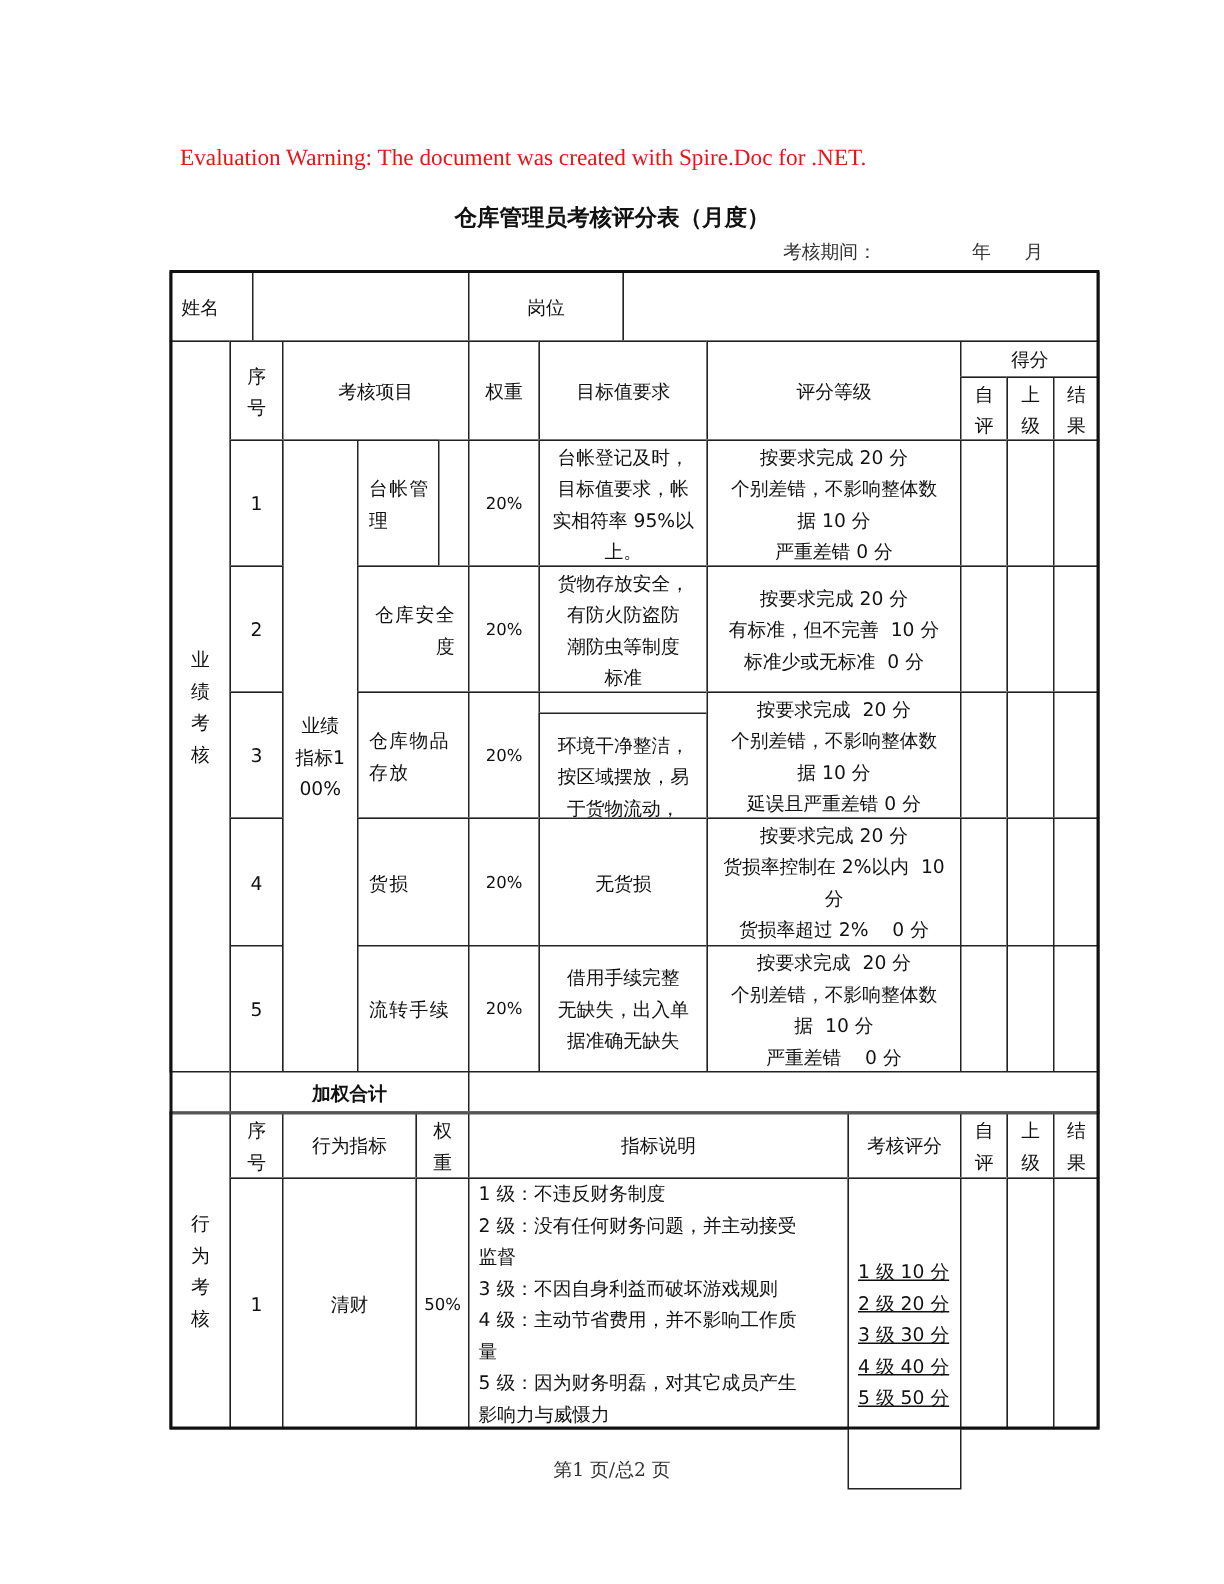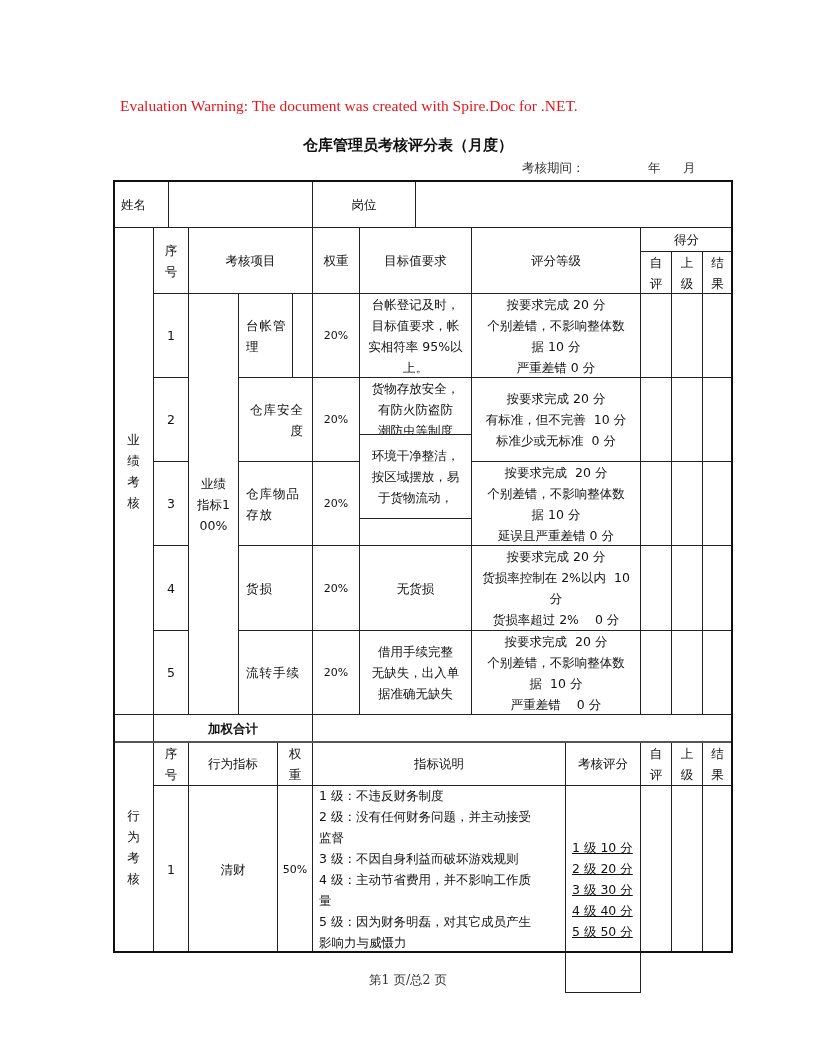--- a/index.html
+++ b/index.html
@@ -112,21 +112,21 @@
       </div>
     </div>
     <div class="cell" style="left: 640px; top: 377px; width: 32px; height: 85px;"></div>
     <div class="cell" style="left: 671px; top: 377px; width: 32px; height: 85px;"></div>
     <div class="cell" style="left: 702px; top: 377px; width: 31px; height: 85px;"></div>
     <div class="cell" style="left: 153px; top: 461px; width: 36px; height: 85px;">3</div>
     <div class="cell left" style="left: 238px; top: 461px; width: 75px; height: 85px;">
       <span style="width: 58px; display: block; letter-spacing: 1px; word-break: break-all;">仓库物品存放</span>
     </div>
     <div class="cell" style="left: 312px; top: 461px; width: 48px; height: 85px; font-size: 11px;">20%</div>
-    <div class="cell" style="left: 359px; top: 434px; width: 113px; height: 85px;">
+    <div class="cell" style="left: 359px; top: 475px; width: 113px; height: 85px;">
       <div class="lines">
         <div>环境干净整洁，</div>
         <div>按区域摆放，易</div>
         <div>于货物流动，</div>
       </div>
     </div>
     <div class="cell" style="left: 471px; top: 461px; width: 170px; height: 85px;">
       <div class="lines">
         <div style="white-space: pre;">按要求完成  20 分</div>
         <div style="white-space: pre;">个别差错，不影响整体数</div>

